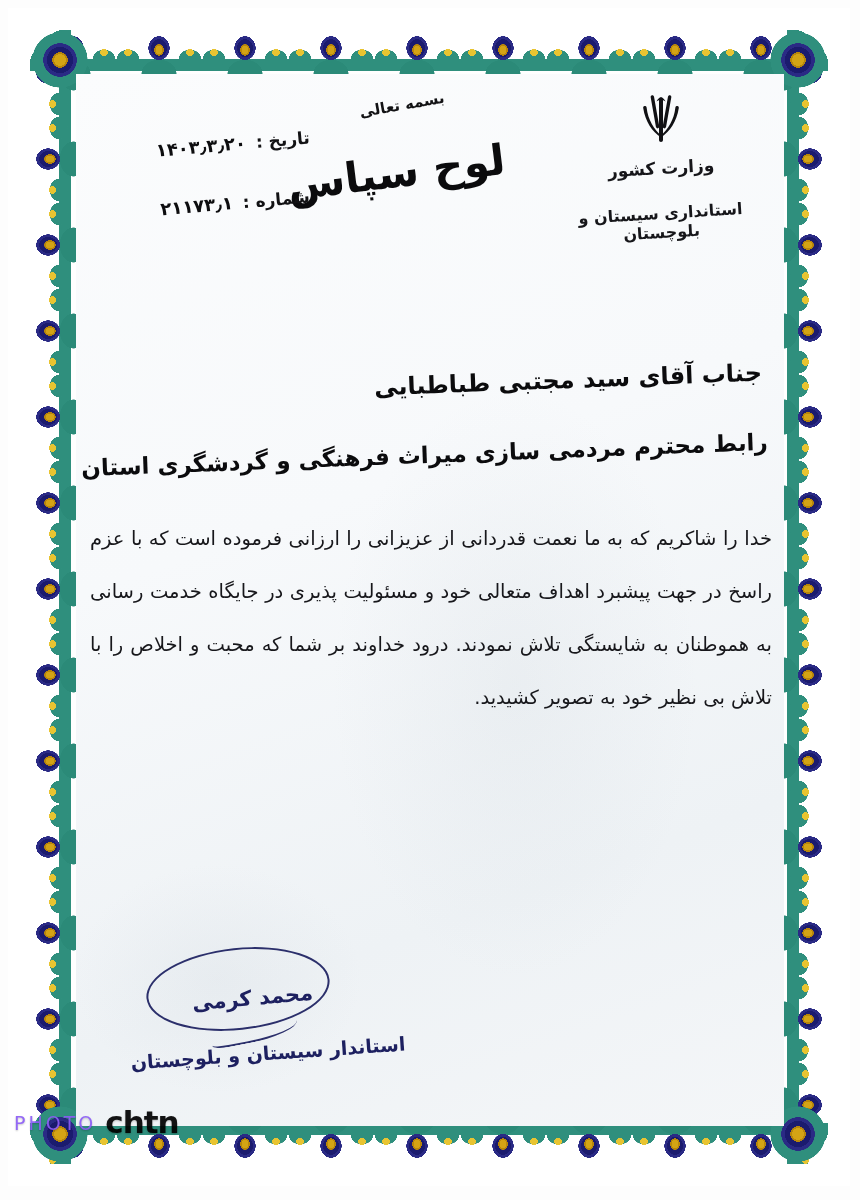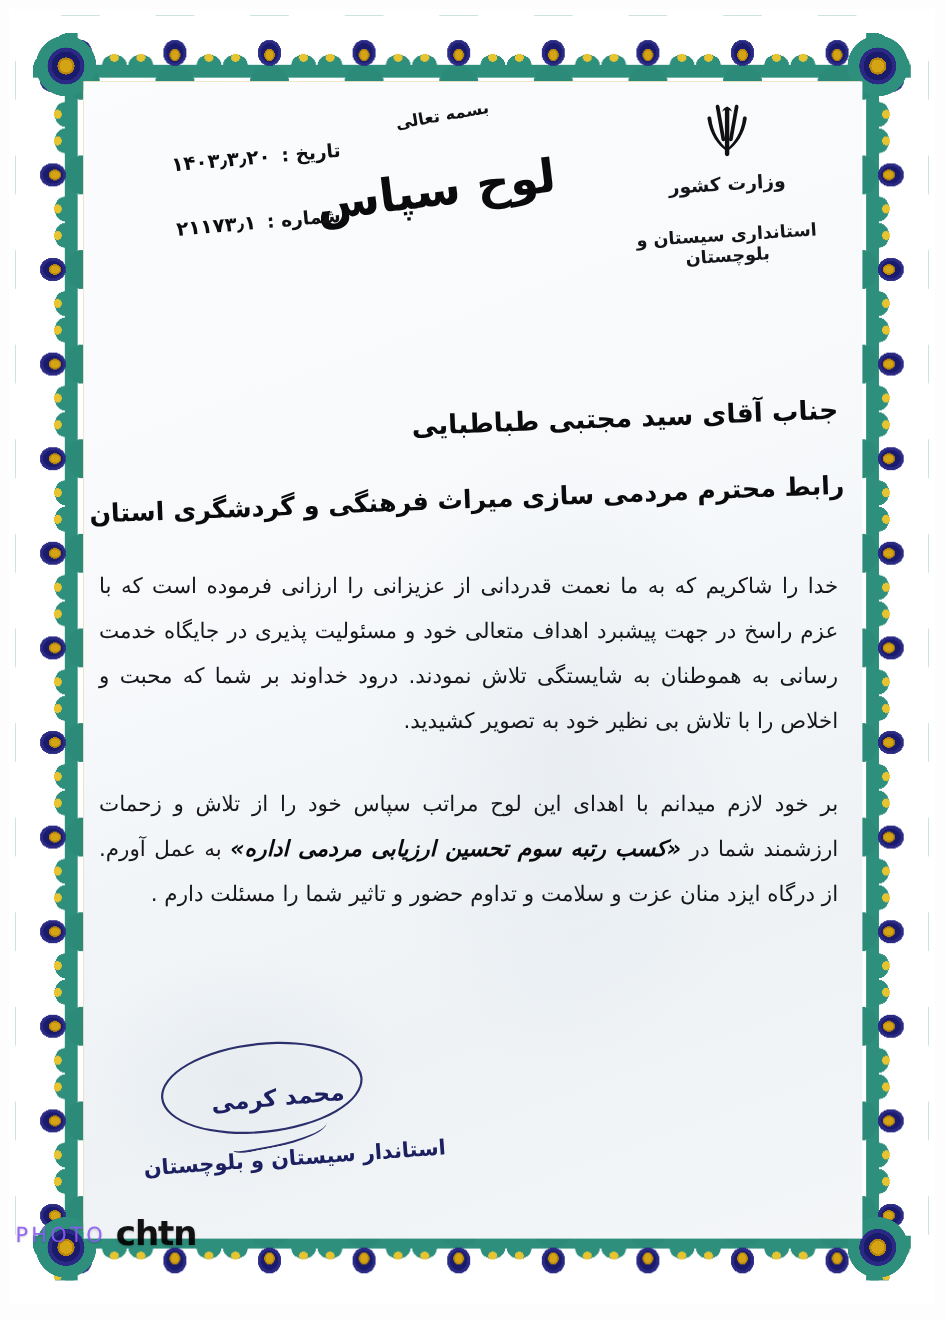--- a/index.html
+++ b/index.html
@@ -175,25 +175,25 @@
     transform:rotate(-2.2deg);
   }
   .addressee-role{
     position:absolute;right:16px;top:368px;
     font-size:23px;color:#0b0b0d;font-weight:700;
     transform:rotate(-2.2deg);
   }
 
   
   .body-text{
-    position:absolute;left:14px;right:22px;top:438px;
+    position:absolute;left:14px;right:12px;top:438px;
     text-align:justify;
     direction:rtl;
     font-size:19.5px;
-    line-height:41px;
+    line-height:53px;
     color:#17171b;
   }
   .para{margin:0 0 34px 0;text-align:justify;text-justify:inter-word;}
   .para:last-child{margin-bottom:0;}
   .hand{
     font-weight:700;
     font-style:italic;
     font-size:20px;
     color:#0a0a0c;
     letter-spacing:-0.5px;
@@ -294,21 +294,20 @@
           <span class="meta-label">شماره :</span>
           <span class="meta-value">۲۱۱۷۳٫۱</span>
         </div>
       </div>
 
       <div class="addressee">جناب آقای سید مجتبی طباطبایی</div>
       <div class="addressee-role">رابط محترم مردمی سازی میراث فرهنگی و گردشگری استان</div>
 
       <div class="body-text">
         <p class="para">خدا را شاکریم که به ما نعمت قدردانی از عزیزانی را ارزانی فرموده است که با عزم راسخ در جهت پیشبرد اهداف متعالی خود و مسئولیت پذیری در جایگاه خدمت رسانی به هموطنان به شایستگی تلاش نمودند. درود خداوند بر شما که محبت و اخلاص را با تلاش بی نظیر خود به تصویر کشیدید.</p>
-        <p class="para"><span>بر خود لازم میدانم با اهدای این لوح مراتب سپاس خود را از تلاش و زحمات ارزشمند شما در </span><span class="hand">«کسب رتبه سوم تحسین ارزیابی مردمی اداره»</span><span> به عمل آورم. از درگاه ایزد منان عزت و سلامت و تداوم حضور و تاثیر شما را مسئلت دارم .</span></p>
       </div>
 
       <div class="signature-block">
         <div class="sig-wrap">
           <div class="sig-oval"></div>
           <div class="sig-name">محمد کرمی</div>
           <div class="sig-stroke"></div>
         </div>
         <div class="sig-title">استاندار سیستان و بلوچستان</div>
       </div>

